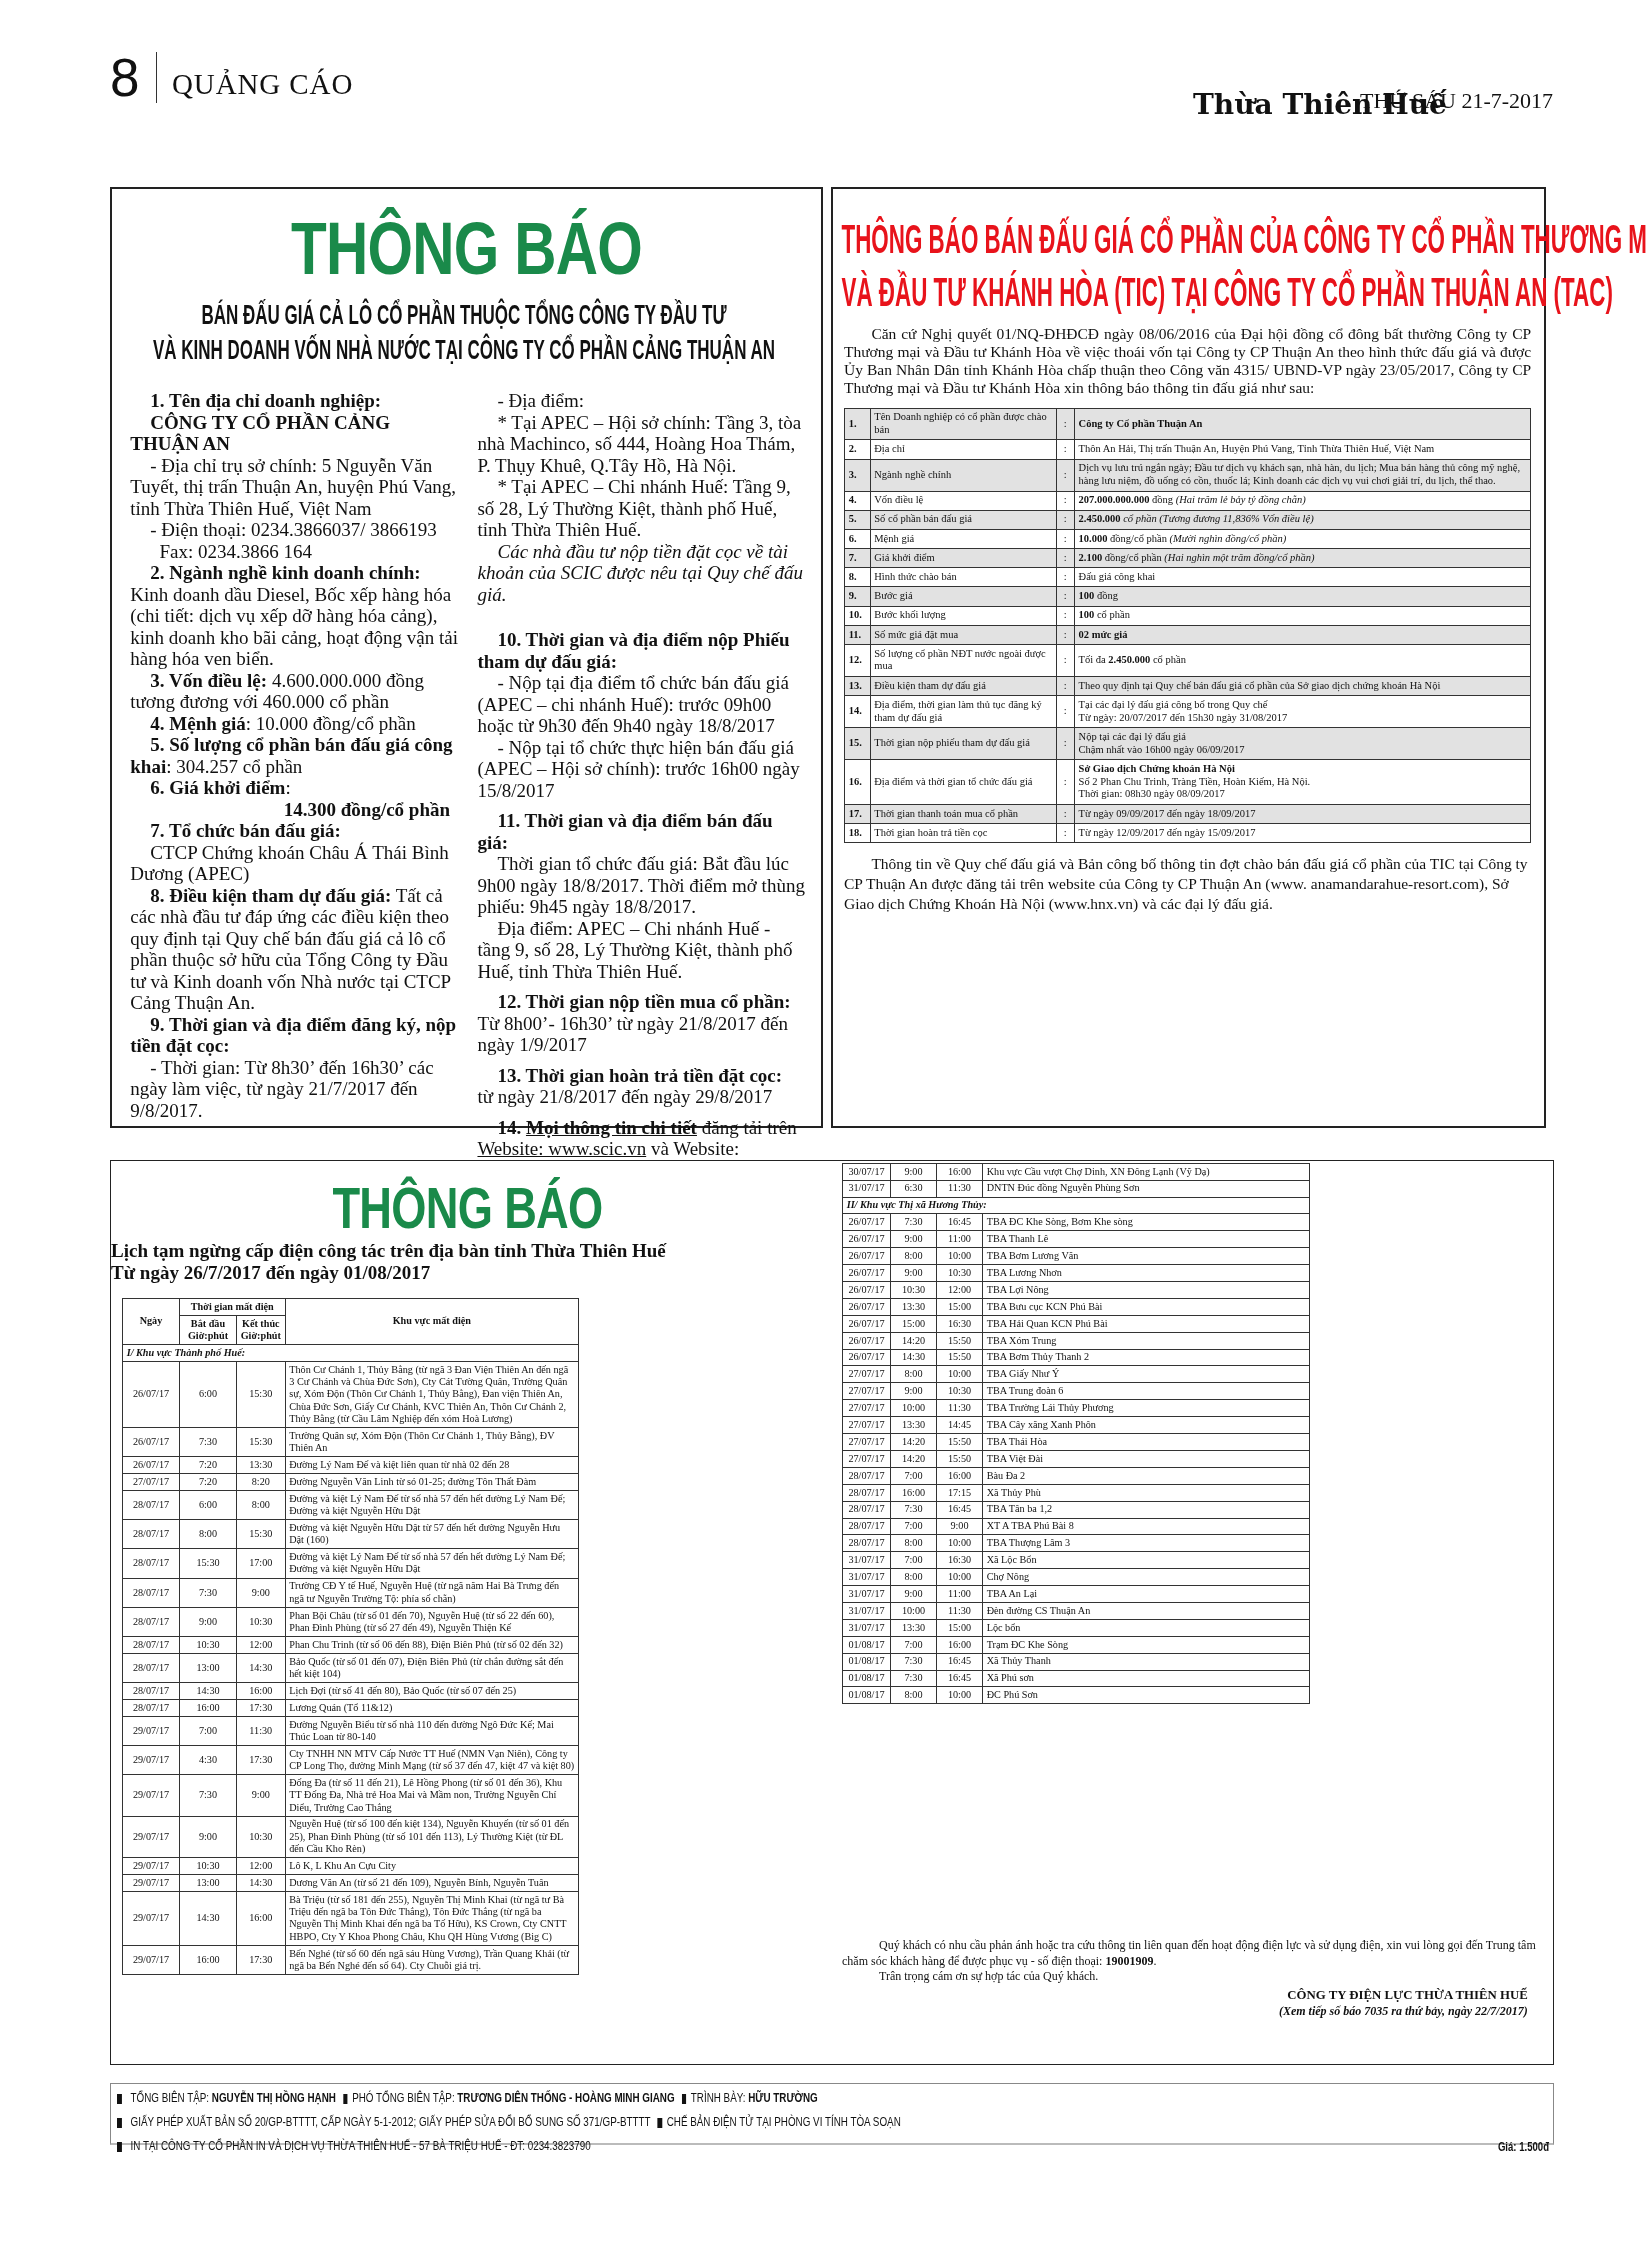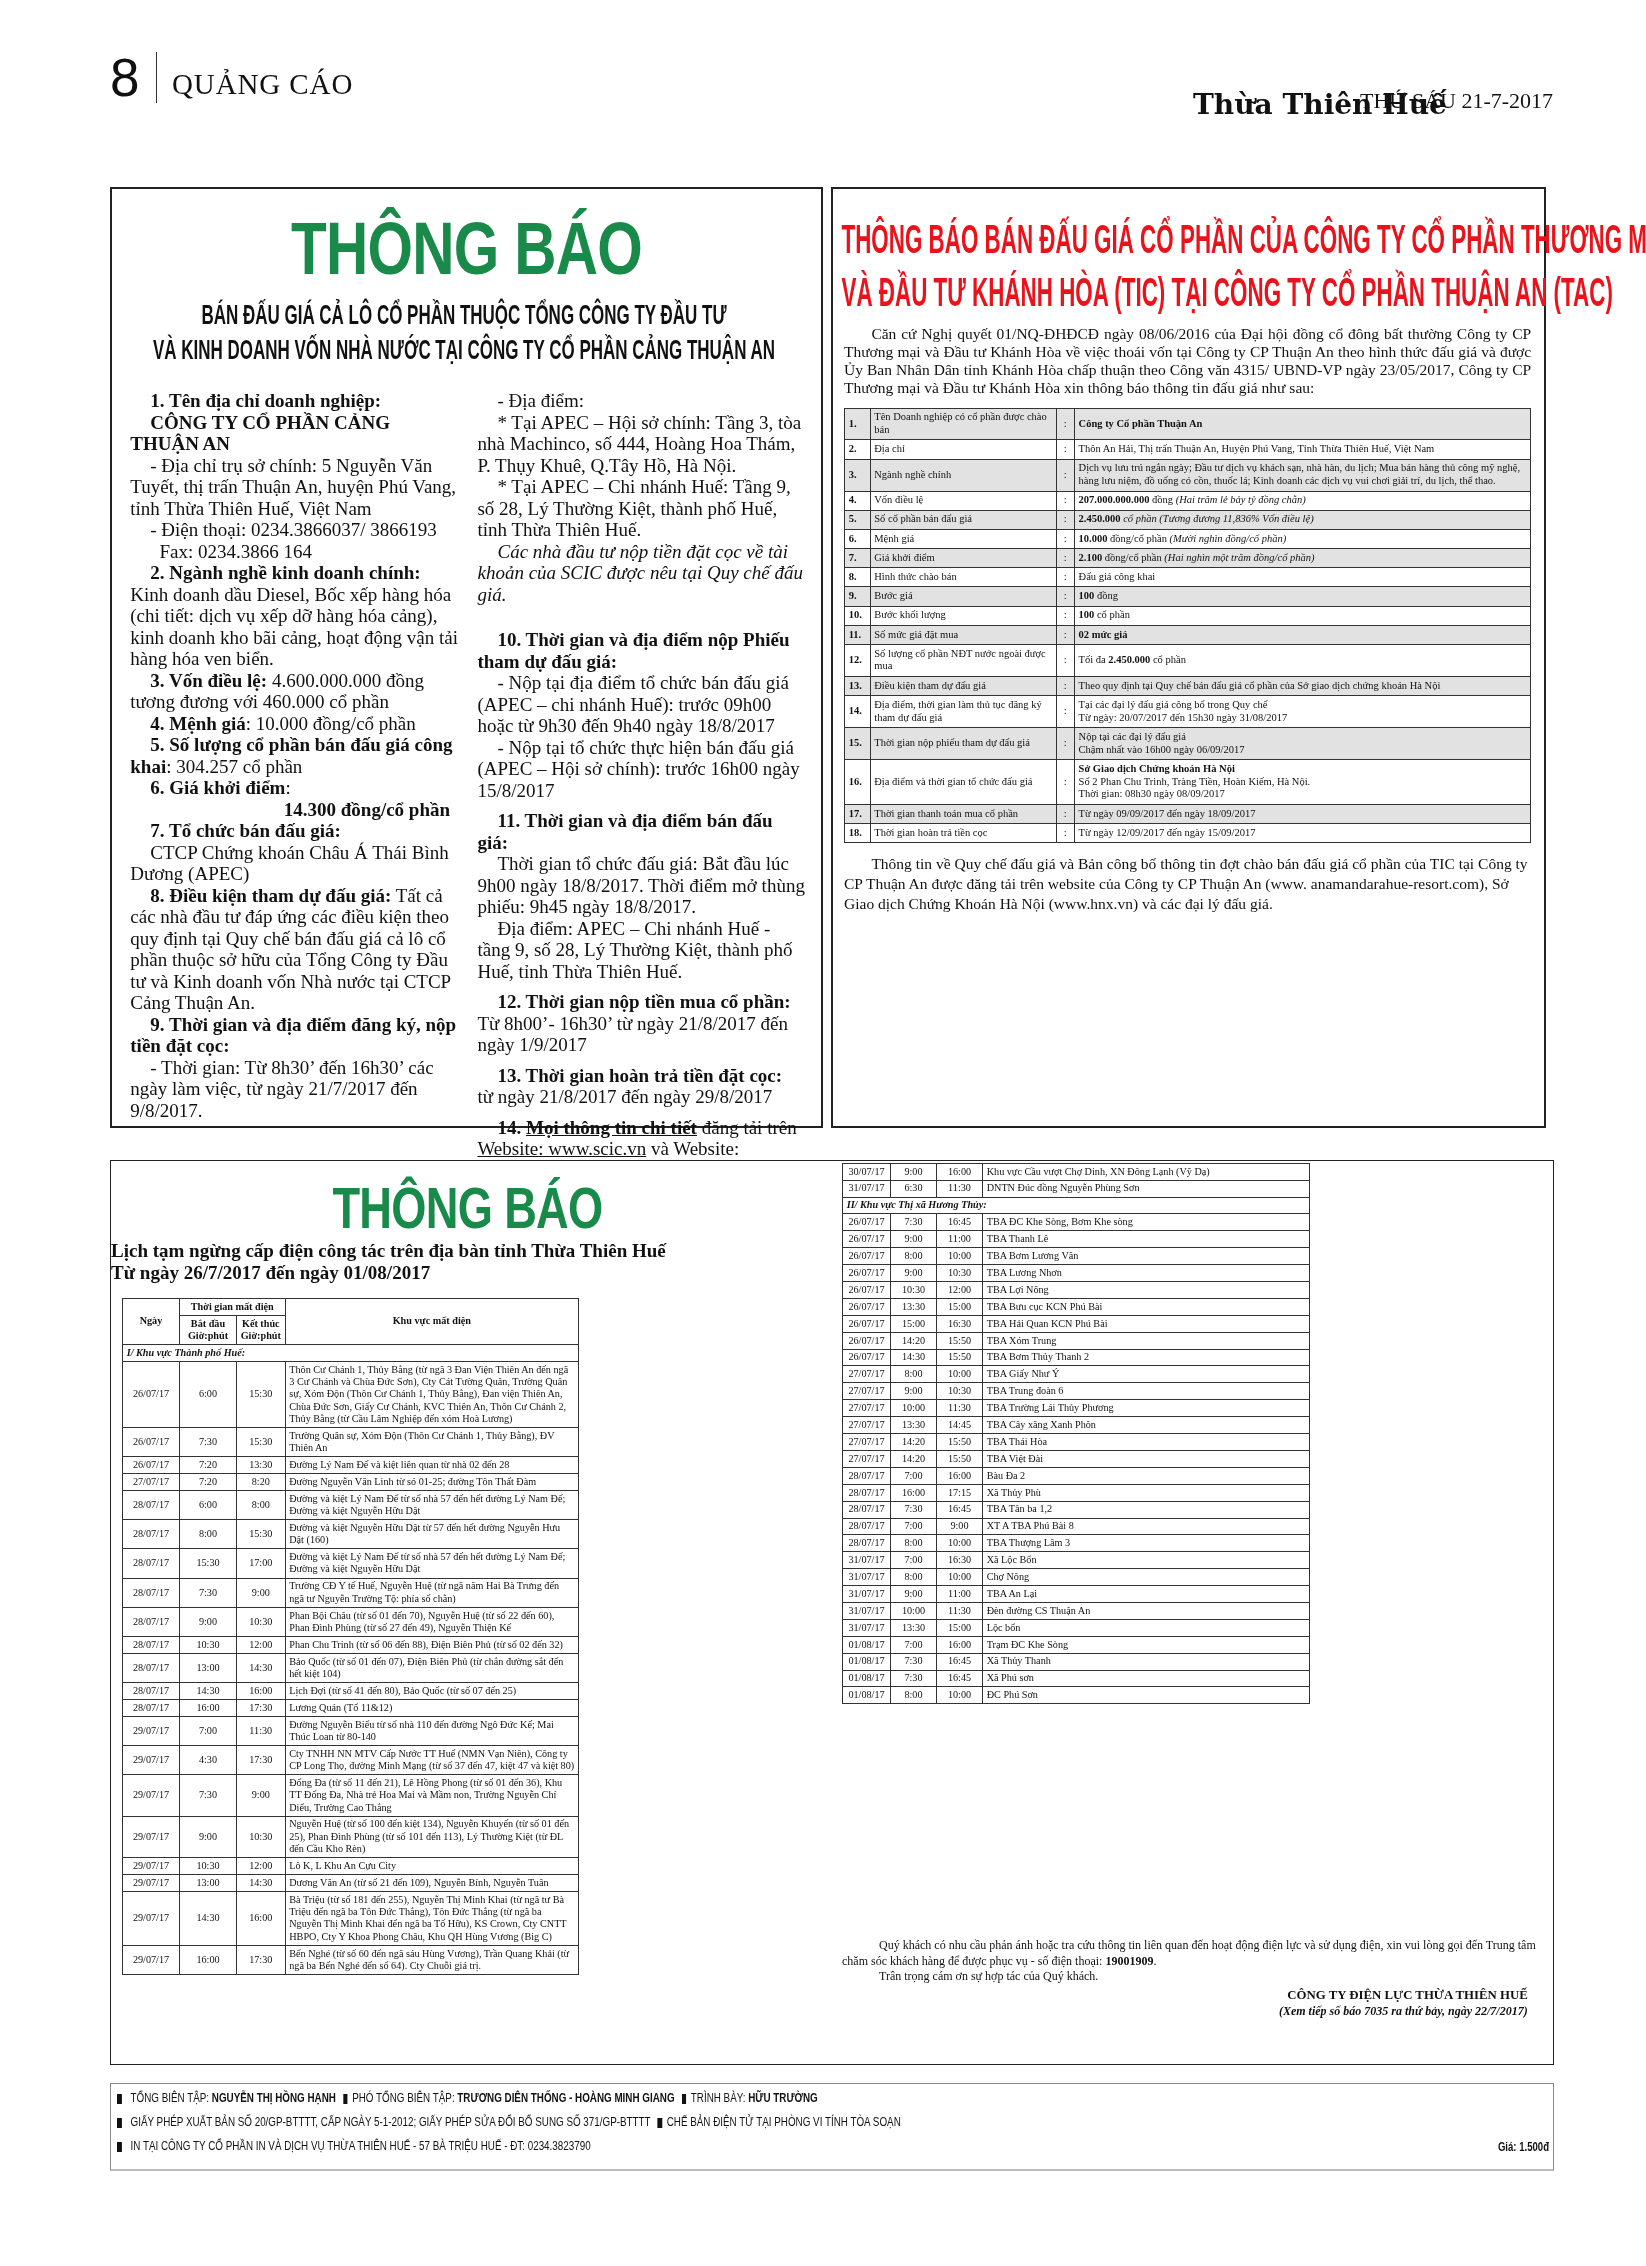--- a/index.html
+++ b/index.html
@@ -55,21 +55,21 @@
   table.outage td.c { text-align: center; width: 46px; }
   table.outage td.d { width: 48px; text-align: center; }
   table.outage th { font-weight: bold; font-size: 10.2px; }
   table.outage td.sect { font-style: italic; font-weight: bold; padding: 1.8px 3.7px; }
   .closing { position: absolute; left: 731px; top: 777px; width: 704px; font-size: 12px; line-height: 15.5px; }
   .closing p.ind { text-indent: 37px; }
   .closing .sig { text-align: right; font-weight: bold; font-size: 12.8px; margin-top: 3.7px; padding-right: 18.3px; }
   .closing .sig2 { text-align: right; font-style: italic; font-weight: bold; font-size: 12px; padding-right: 18.3px; }
 
   
-  #footer { position: absolute; left: 110px; top: 2083px; width: 1444px; height: 88px; border: 0.9px solid #888; border-bottom: 2.7px solid #bbb; font-family: "Liberation Sans", sans-serif; font-size: 12px; }
+  #footer { position: absolute; left: 110px; top: 2083px; width: 1444px; height: 62px; border: 0.9px solid #888; border-bottom: 2.7px solid #bbb; font-family: "Liberation Sans", sans-serif; font-size: 12px; }
   .footer-line { position: absolute; left: 5.5px; white-space: nowrap; transform: scaleX(0.82); transform-origin: left; }
   .footer-line .sq { display: inline-block; width: 5.5px; height: 10px; background: #111; margin-right: 11px; vertical-align: middle; }
   .footer-line .sq2 { display: inline-block; width: 5.5px; height: 10px; background: #111; margin: 0 5.5px; vertical-align: middle; }
   .price { position: absolute; right: 3.7px; top: 55px; font-weight: bold; font-size: 13.7px; transform: scaleX(0.7); transform-origin: right; }
 </style>
 </head>
 <body>
 
 <div class="page-header">
   <div class="page-num">8</div>

